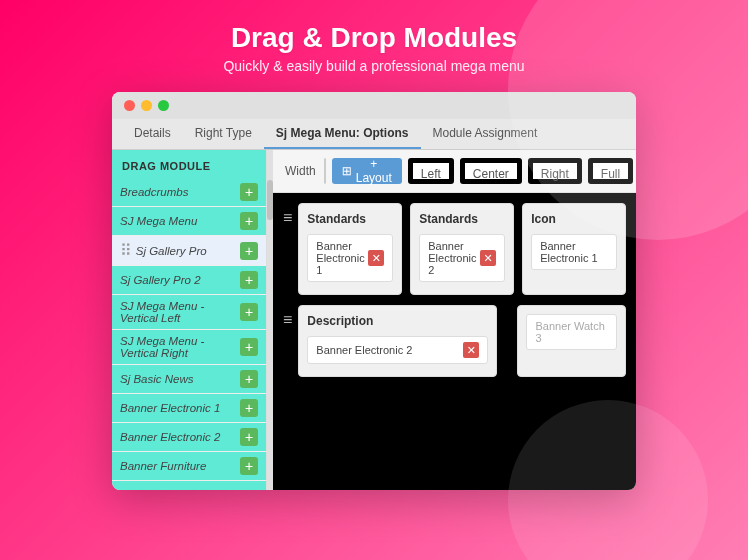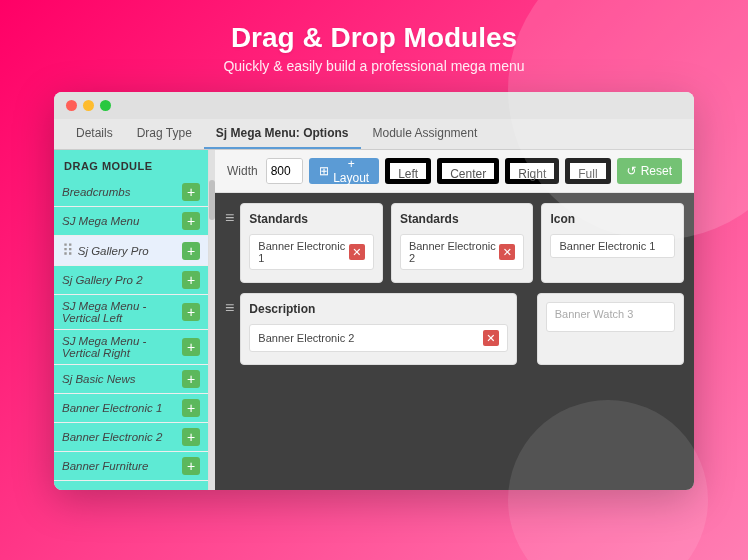--- a/index.html
+++ b/index.html
@@ -44,21 +44,21 @@
       color: white;
       text-shadow: 0 1px 3px rgba(0,0,0,0.1);
     }
     .header p {
       font-size: 14px;
       color: rgba(255,255,255,0.9);
       margin-top: 4px;
     }
     .window {
       margin: 8px auto 0;
-      width: 640px;
+      width: 524px;
       background: #f0f0f0;
       border-radius: 8px;
       box-shadow: 0 10px 40px rgba(0,0,0,0.25);
       overflow: hidden;
     }
     .window-titlebar {
       background: #e0e0e0;
       padding: 8px 12px;
       display: flex;
       align-items: center;
@@ -142,21 +142,21 @@
       justify-content: center;
       flex-shrink: 0;
     }
     .drag-handle {
       font-size: 16px;
       color: #999;
       margin-right: 4px;
     }
     .main-content {
       flex: 1;
-      background: #404040;
+      background: #000000;
       overflow: auto;
     }
     .toolbar {
       display: flex;
       align-items: center;
       padding: 8px 12px;
       gap: 6px;
       background: #f5f5f5;
       border-bottom: 1px solid #e0e0e0;
     }
@@ -305,21 +305,21 @@
 
 <div class="window">
   <div class="window-titlebar">
     <div class="dot dot-red"></div>
     <div class="dot dot-yellow"></div>
     <div class="dot dot-green"></div>
   </div>
 
   <div class="window-tabs">
     <div class="tab">Details</div>
-    <div class="tab">Drag Type</div>
+    <div class="tab">Right Type</div>
     <div class="tab active">Sj Mega Menu: Options</div>
     <div class="tab">Module Assignment</div>
   </div>
 
   <div class="window-body">
     <div class="sidebar">
       <div class="sidebar-title">DRAG MODULE</div>
 
       <div class="sidebar-item">
         <span class="sidebar-item-text">Breadcrumbs</span>

